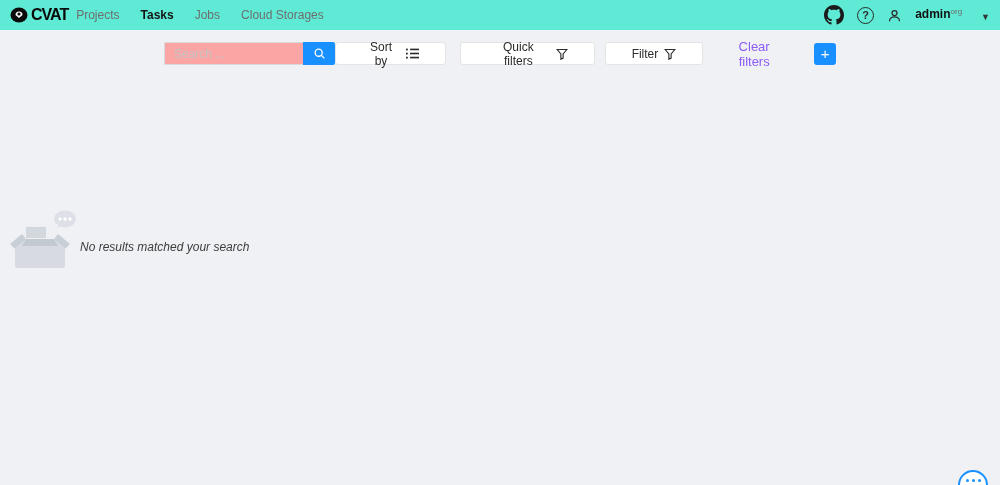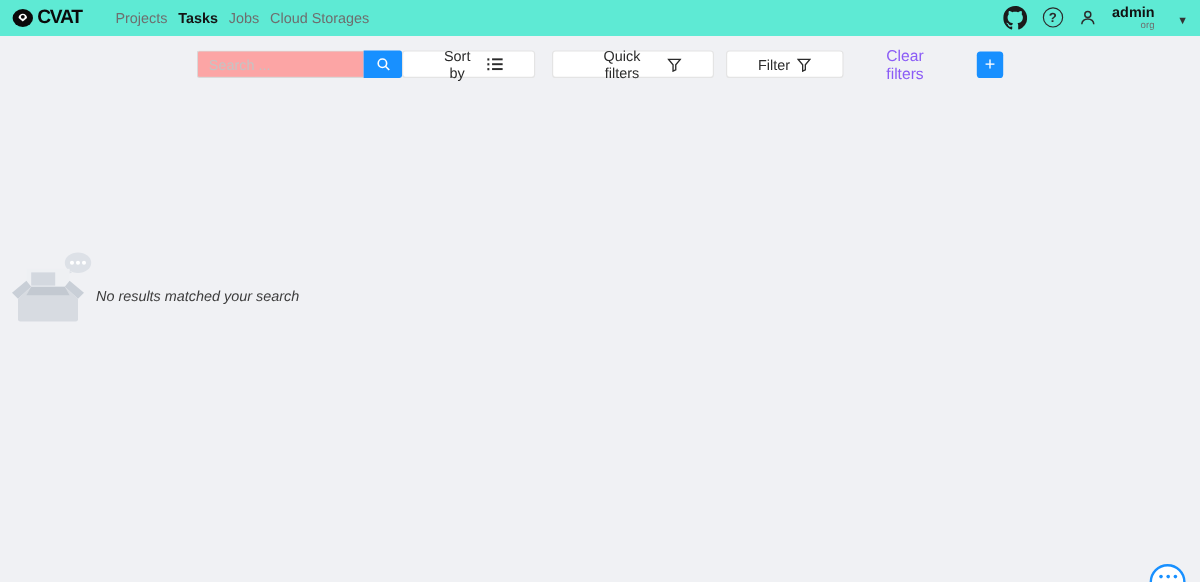--- a/index.html
+++ b/index.html
@@ -19,32 +19,32 @@
     align-items: center;
     padding: 0 10px;
   }
   .logo { display: flex; align-items: center; gap: 3px; cursor: pointer; }
   .logo-text {
     font-weight: bold;
     font-size: 16px;
     letter-spacing: -1px;
     color: #0a0a0a;
   }
-  .nav-items { display: flex; gap: 9px; margin-left: 28px; }
+  .nav-items { display: flex; gap: 21px; margin-left: 8px; }
   .nav-item { font-size: 12px; color: #6e6e6e; cursor: pointer; }
   .nav-item.active { color: #141414; font-weight: bold; }
 
   .nav-right { margin-left: auto; display: flex; align-items: center; gap: 13px; }
   .icon-btn { display: flex; align-items: center; justify-content: center; cursor: pointer; }
   .help-circle {
     width: 17px; height: 17px; border: 1.6px solid #2b2b2b; border-radius: 50%;
     font-size: 11px; font-weight: bold; color: #2b2b2b;
     display: flex; align-items: center; justify-content: center;
   }
-  .user-block { display: flex; flex-direction: column; line-height: 1.1; cursor: pointer; align-items: flex-end; }
+  .user-block { display: flex; flex-direction: row; line-height: 1.1; cursor: pointer; }
   .user-name { font-size: 12px; font-weight: bold; color: #111; }
   .user-org  { font-size: 8px; color: #6e6e6e; }
   .caret { font-size: 9px; color: #333; margin-left: 6px; margin-top: 4px; cursor: pointer; }
 
   
   .toolbar {
     width: 672px;
     margin: 12px auto 0;
     display: flex;
     justify-content: space-between;

